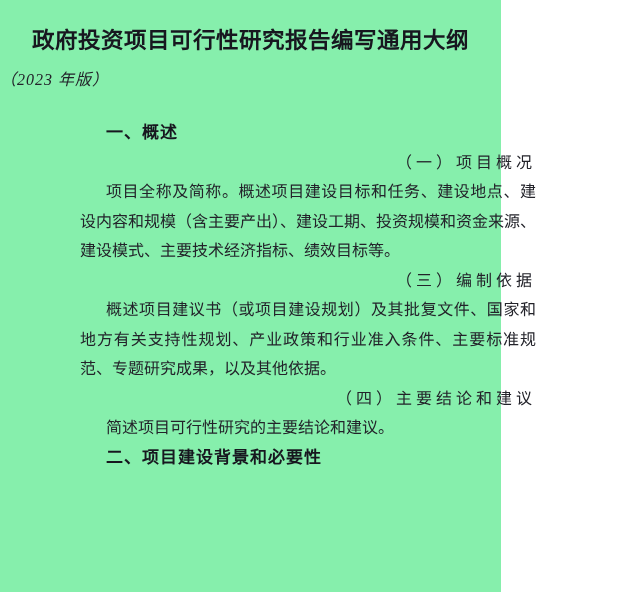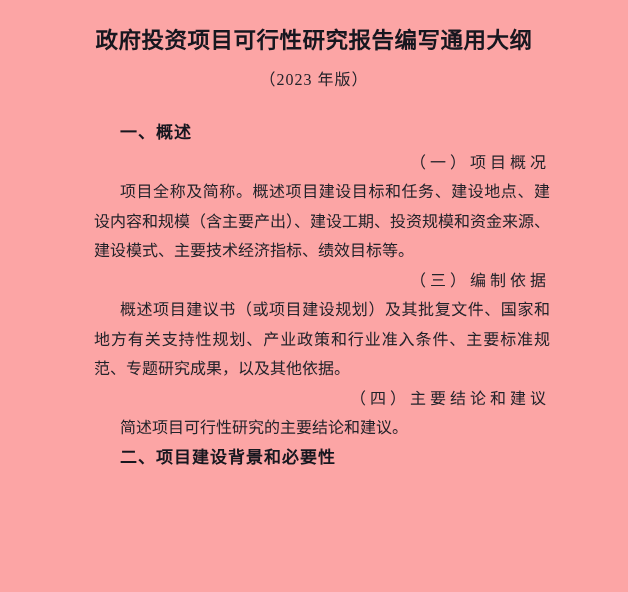--- a/index.html
+++ b/index.html
@@ -9,51 +9,52 @@
   body {
     width: 628px;
     height: 592px;
     background: #ffffff;
     overflow: hidden;
     font-family: "Liberation Serif", "DejaVu Serif", serif;
     color: #1e1e24;
   }
   .page {
     position: relative;
-    width: 628px;
+    width: 501px;
     height: 592px;
-    background: #fca5a5;
+    background: #86efac;
   }
   .doc-title {
     position: absolute;
     top: 27px;
     left: 0;
     width: 100%;
     text-align: center;
     font-weight: bold;
     font-size: 22.5px;
     line-height: 28px;
     letter-spacing: 0.5px;
     color: #17171f;
     font-family: "Liberation Serif", "DejaVu Serif", serif;
   }
   .doc-subtitle {
     position: absolute;
     top: 69px;
     left: 0;
     width: 100%;
-    text-align: center;
+    text-align: left;
     font-size: 16px;
     line-height: 21px;
     letter-spacing: 1px;
     color: #23232a;
+    font-style: italic;
   }
   .doc-body {
     position: absolute;
-    left: 94px;
+    left: 80px;
     top: 118px;
     width: 456px;
   }
   .doc-body > div {
     line-height: 29.5px;
     min-height: 29.5px;
   }
   .heading1 {
     font-family: "Liberation Sans", "DejaVu Sans", sans-serif;
     font-weight: bold;

